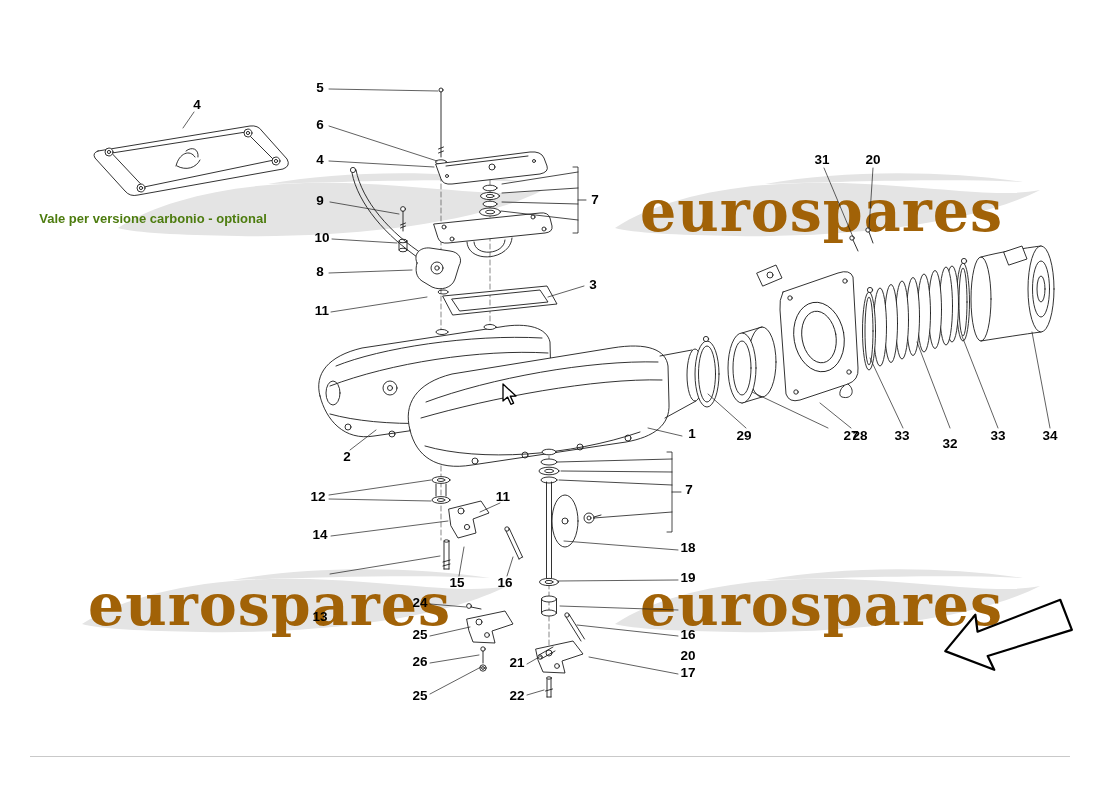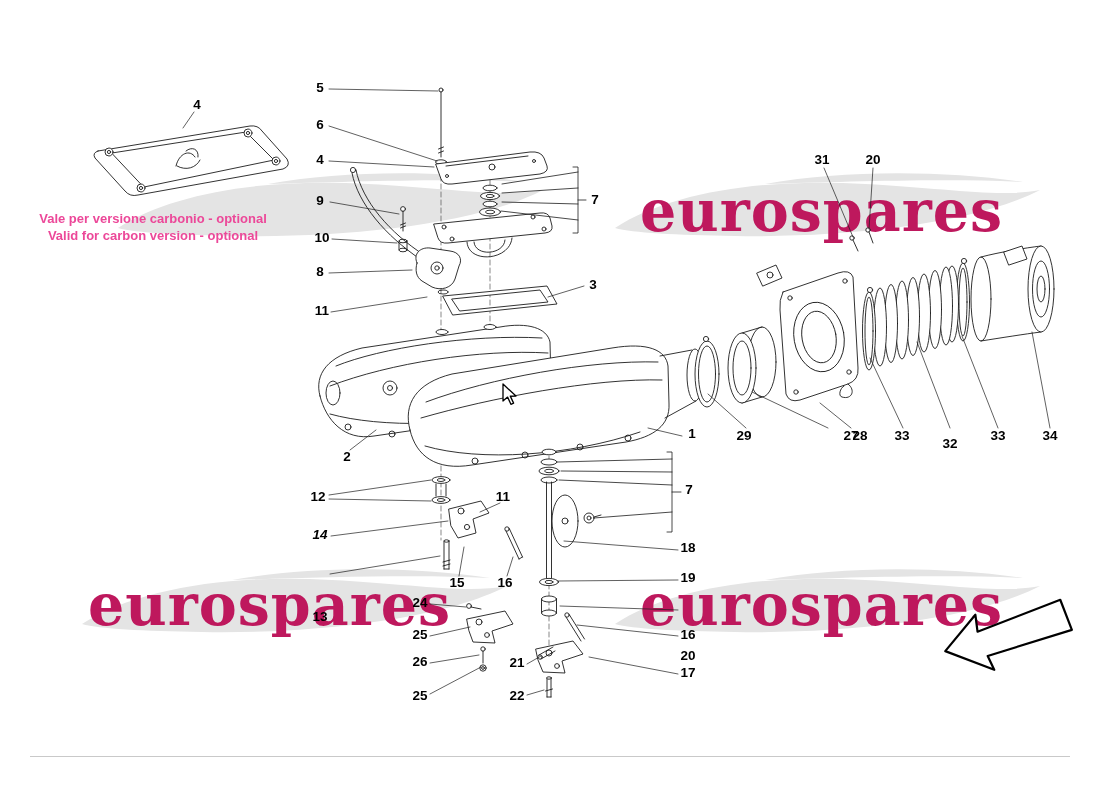--- a/index.html
+++ b/index.html
@@ -1,21 +1,21 @@
 <!DOCTYPE html>
 <html><head>
 <meta charset="utf-8">
 <style>
   html,body{margin:0;padding:0;background:#ffffff;}
   .stage{position:relative;width:1100px;height:800px;background:#fff;overflow:hidden;
          font-family:"Liberation Sans",sans-serif;}
   .wm-text{position:absolute;font-family:"DejaVu Serif",serif;font-weight:700;font-size:57px;
-           letter-spacing:1px;color:#be185d;line-height:1;white-space:nowrap;}
+           letter-spacing:1px;color:#a16207;line-height:1;white-space:nowrap;}
   .caption{position:absolute;left:26px;top:210px;width:254px;text-align:center;
-           font-size:13px;font-weight:700;color:#ec4899;line-height:17px;}
+           font-size:13px;font-weight:700;color:#4d7c0f;line-height:17px;}
   .callout{position:absolute;transform:translate(-50%,-50%);font-size:13.5px;font-weight:700;
            color:#000;line-height:1;cursor:default;}
   .divider{position:absolute;left:30px;top:756px;width:1040px;height:1px;background:#c9c9c9;}
   svg.layer{position:absolute;left:0;top:0;}
 </style>
 </head>
 <body>
 
 <div class="stage">
 
@@ -247,21 +247,20 @@
 
       <g transform="translate(503,384)">
         <polygon points="0,0 0,17 4.6,13.1 7.9,20.3 10.6,19.1 7.3,12.1 13,12.1" fill="#fff" stroke="#000" stroke-width="1.3"></polygon>
       </g>
 
     </g>
   </svg>
 
   <div class="caption">
     <div>Vale per versione carbonio - optional</div>
-    <div>Valid for carbon version - optional</div>
   </div>
 
   <div style="position:absolute;left:0;top:0;width:1100px;height:800px;">
       <div class="callout" style="left: 320px; top: 88px;">5</div>
       <div class="callout" style="left: 320px; top: 125px;">6</div>
       <div class="callout" style="left: 320px; top: 160px;">4</div>
       <div class="callout" style="left: 320px; top: 201px;">9</div>
       <div class="callout" style="left: 322px; top: 238px;">10</div>
       <div class="callout" style="left: 320px; top: 272px;">8</div>
       <div class="callout" style="left: 322px; top: 311px;">11</div>
@@ -272,21 +271,21 @@
       <div class="callout" style="left: 822px; top: 160px;">31</div>
       <div class="callout" style="left: 873px; top: 160px;">20</div>
       <div class="callout" style="left: 744px; top: 436px;">29</div>
       <div class="callout" style="left: 828px; top: 436px; margin-left: 32px;">28</div>
       <div class="callout" style="left: 851px; top: 436px; text-align: right;">27</div>
       <div class="callout" style="left: 902px; top: 436px;">33</div>
       <div class="callout" style="left: 950px; top: 436px; margin-top: 8px;">32</div>
       <div class="callout" style="left: 998px; top: 436px;">33</div>
       <div class="callout" style="left: 1050px; top: 436px; text-align: right;">34</div>
       <div class="callout" style="left: 318px; top: 497px;">12</div>
-      <div class="callout" style="left: 320px; top: 535px; font-style: italic;">14</div>
+      <div class="callout" style="left: 320px; top: 535px;">14</div>
       <div class="callout" style="left: 320px; top: 573px; margin-top: 44px;">13</div>
       <div class="callout" style="left: 503px; top: 497px;">11</div>
       <div class="callout" style="left: 457px; top: 583px;">15</div>
       <div class="callout" style="left: 505px; top: 583px;">16</div>
       <div class="callout" style="left: 420px; top: 603px;">24</div>
       <div class="callout" style="left: 420px; top: 635px;">25</div>
       <div class="callout" style="left: 420px; top: 662px;">26</div>
       <div class="callout" style="left: 420px; top: 696px;">25</div>
       <div class="callout" style="left: 517px; top: 663px;">21</div>
       <div class="callout" style="left: 517px; top: 696px;">22</div>

